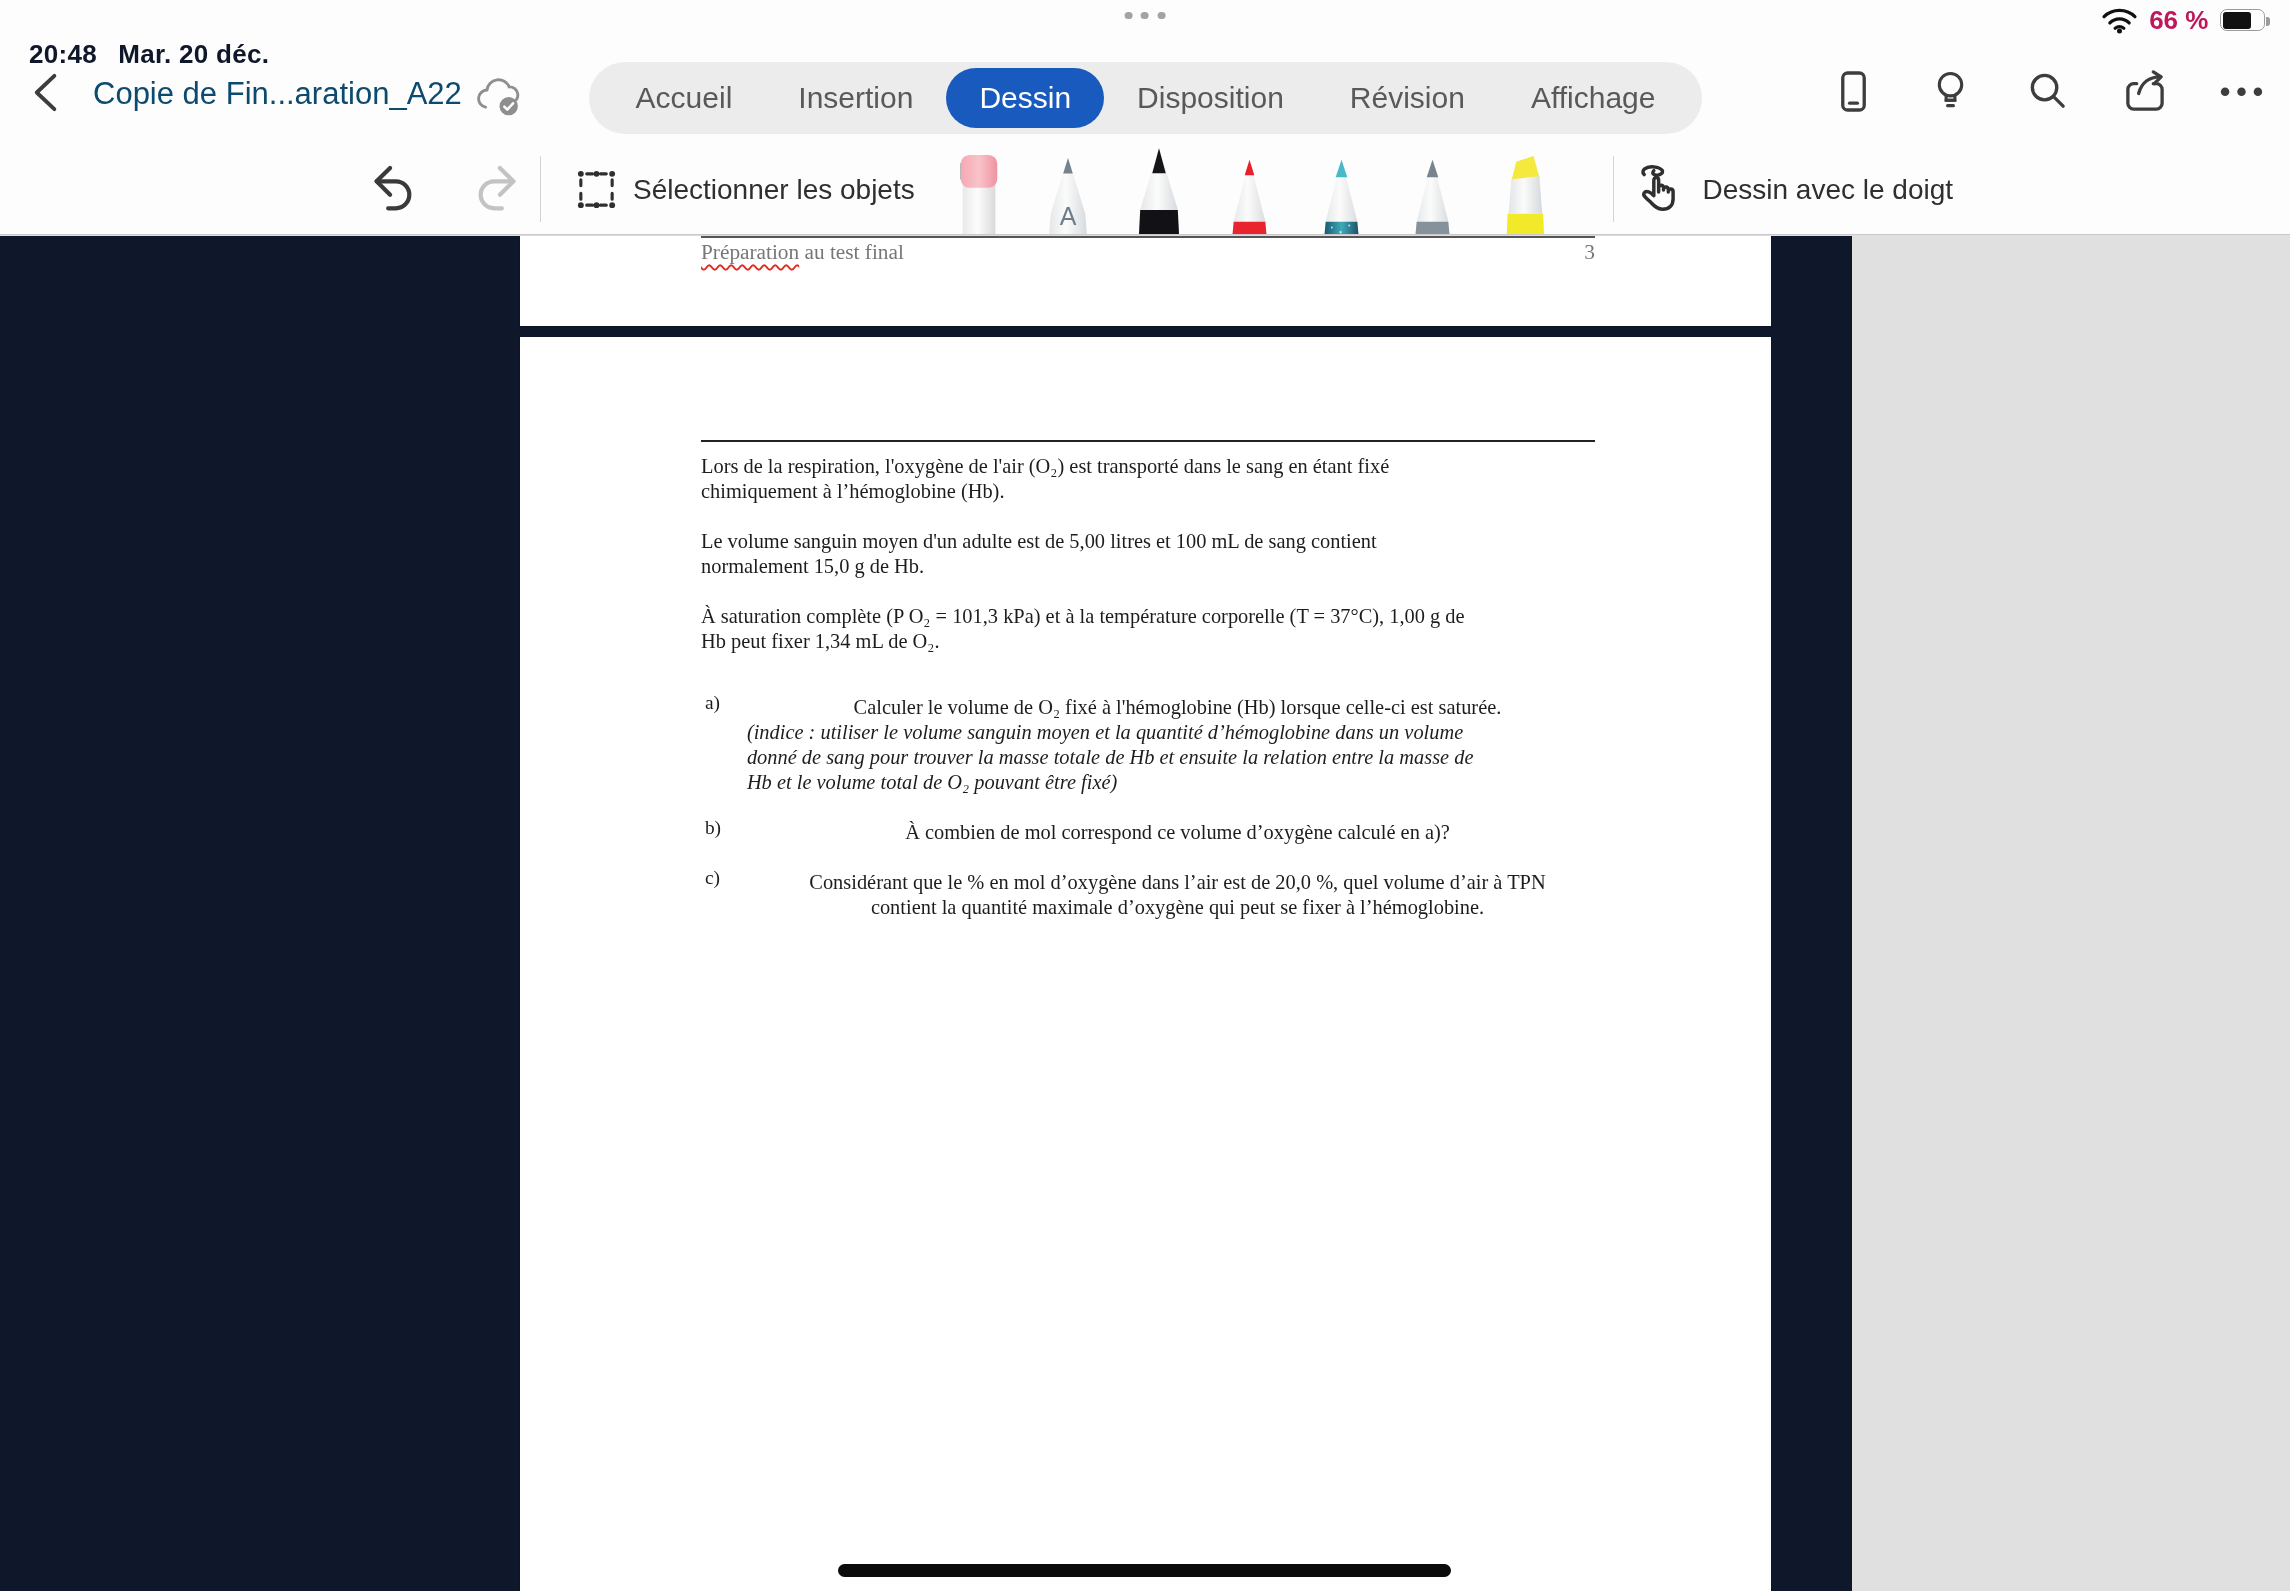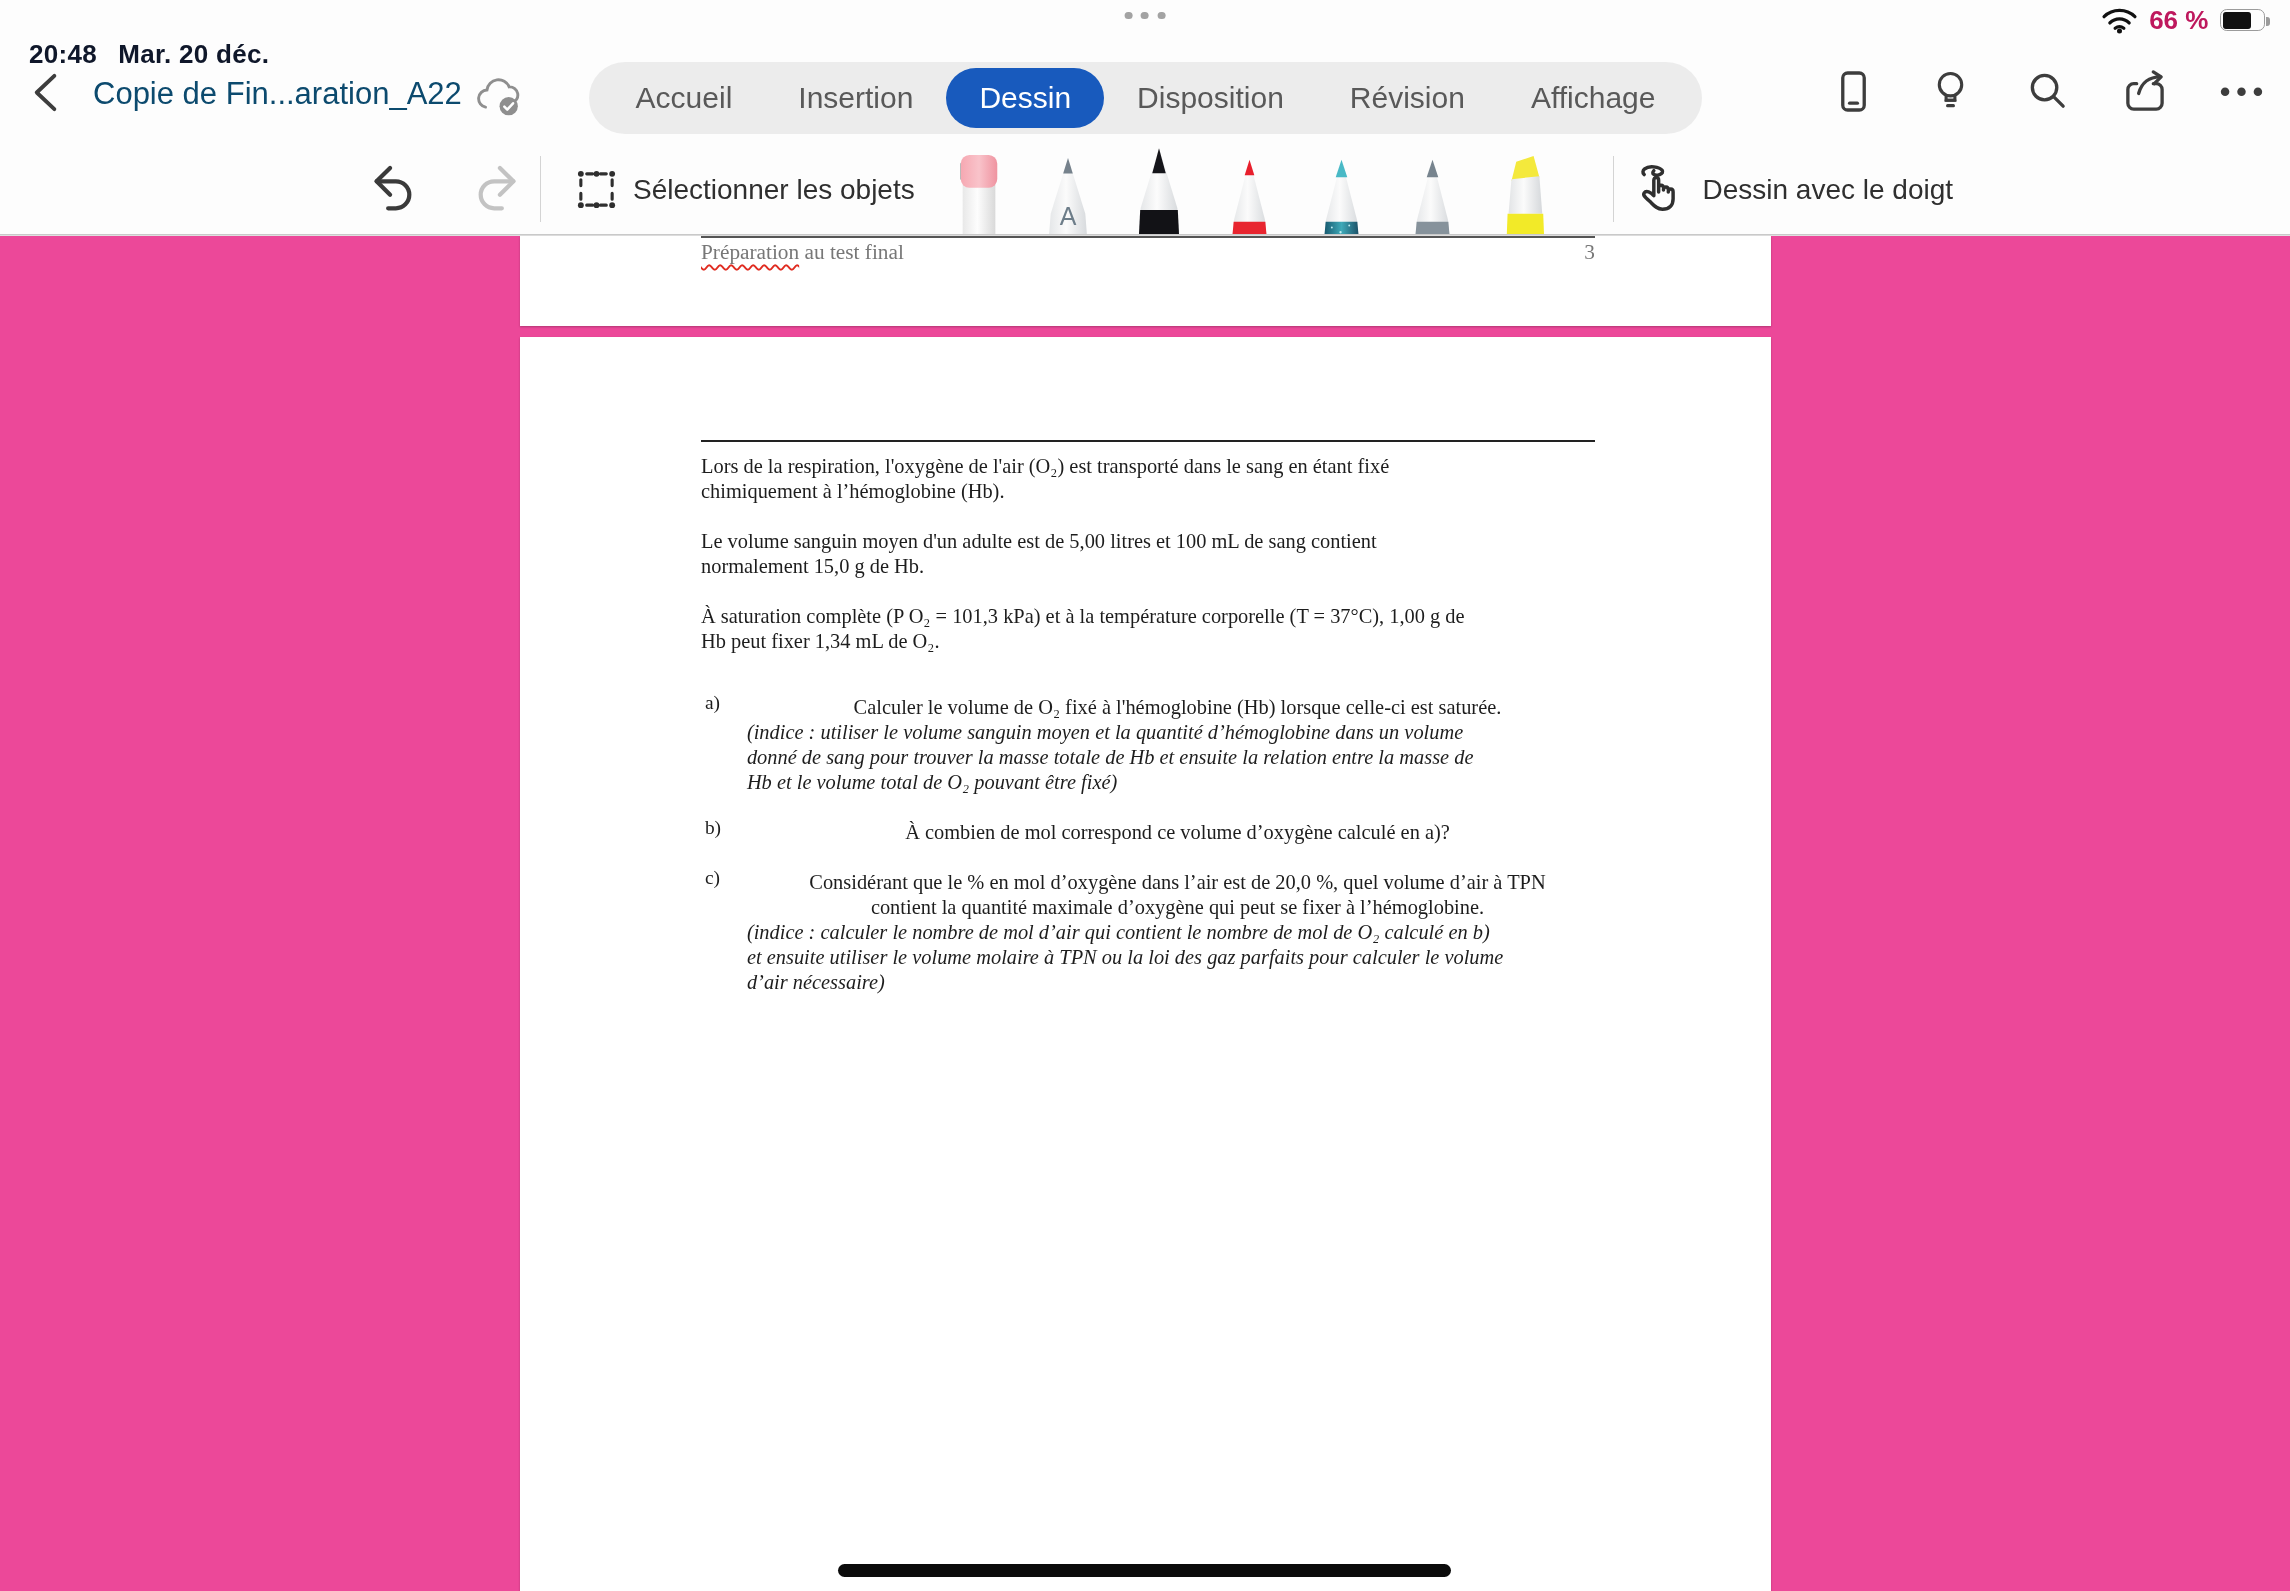--- a/index.html
+++ b/index.html
@@ -34,21 +34,21 @@
   .draw-bar { position:absolute; top:144px; left:0; width:2290px; height:91px; background:#fdfdfd; border-bottom:1px solid #c9c9c9; z-index:28; overflow:hidden; }
   .undo-redo { position:absolute; left:367px; top:17.5px; display:flex; gap:56px; }
   .vdiv { position:absolute; top:11.6px; width:1px; height:66px; background:#d4d4d4; }
   .sel-group { position:absolute; left:574px; top:0; height:91px; display:flex; align-items:center; gap:14px; }
   .sel-label, .finger-label { font-size:28px; color:#2f2f2f; white-space:nowrap; }
   .pens { position:absolute; left:946px; top:0; width:640px; height:91px; }
   .pen { position:absolute; bottom:-3.9px; }
   .finger-group { position:absolute; left:1638px; top:0; height:91px; display:flex; align-items:center; gap:15.5px; }
 
   
-  .canvas { position:absolute; top:236px; left:0; width:2290px; height:1356px; background:#ec4899; }
+  .canvas { position:absolute; top:236px; left:0; width:1852px; height:1356px; background:#0f172a; }
   .page { position:absolute; left:520px; width:1251px; background:#fff; }
   .page-prev { top:0; height:90px; box-shadow:0 1px 1.9px rgba(0,0,0,.25); }
   .page-cur { top:101px; height:1255px; box-shadow:0 1px 1.9px rgba(0,0,0,.25); }
   .serif { font-family:"Liberation Serif","DejaVu Serif",serif; }
 
   .footer-rule { position:absolute; left:181px; top:0; width:894px; height:1.9px; background:#555; }
   .footer-line { position:absolute; left:181px; top:3.9px; width:894px; display:flex; justify-content:space-between; font-size:21.3px; color:#777; }
   .squiggle { text-decoration:underline wavy #e02b20; text-decoration-thickness:1.9px; text-underline-offset:4.9px; }
 
   .content { position:absolute; left:181px; top:103px; width:912px; color:#1d1d1d; }
@@ -357,23 +357,20 @@
 Hb et le volume total de O₂ pouvant être fixé)</div>
         </div>
         <div class="item">
           <span class="item-label">b)</span>
           <div class="item-text">À combien de mol correspond ce volume d’oxygène calculé en a)?</div>
         </div>
         <div class="item">
           <span class="item-label">c)</span>
           <div class="item-text">Considérant que le % en mol d’oxygène dans l’air est de 20,0 %, quel volume d’air à TPN
 contient la quantité maximale d’oxygène qui peut se fixer à l’hémoglobine.</div>
-          <div class="item-hint">(indice : calculer le nombre de mol d’air qui contient le nombre de mol de O₂ calculé en b)
-et ensuite utiliser le volume molaire à TPN ou la loi des gaz parfaits pour calculer le volume
-d’air nécessaire)</div>
         </div>
       </div>
     </div>
   </div>
 
   <div class="home-indicator"></div>
 </div>
 
 
 </body></html>

